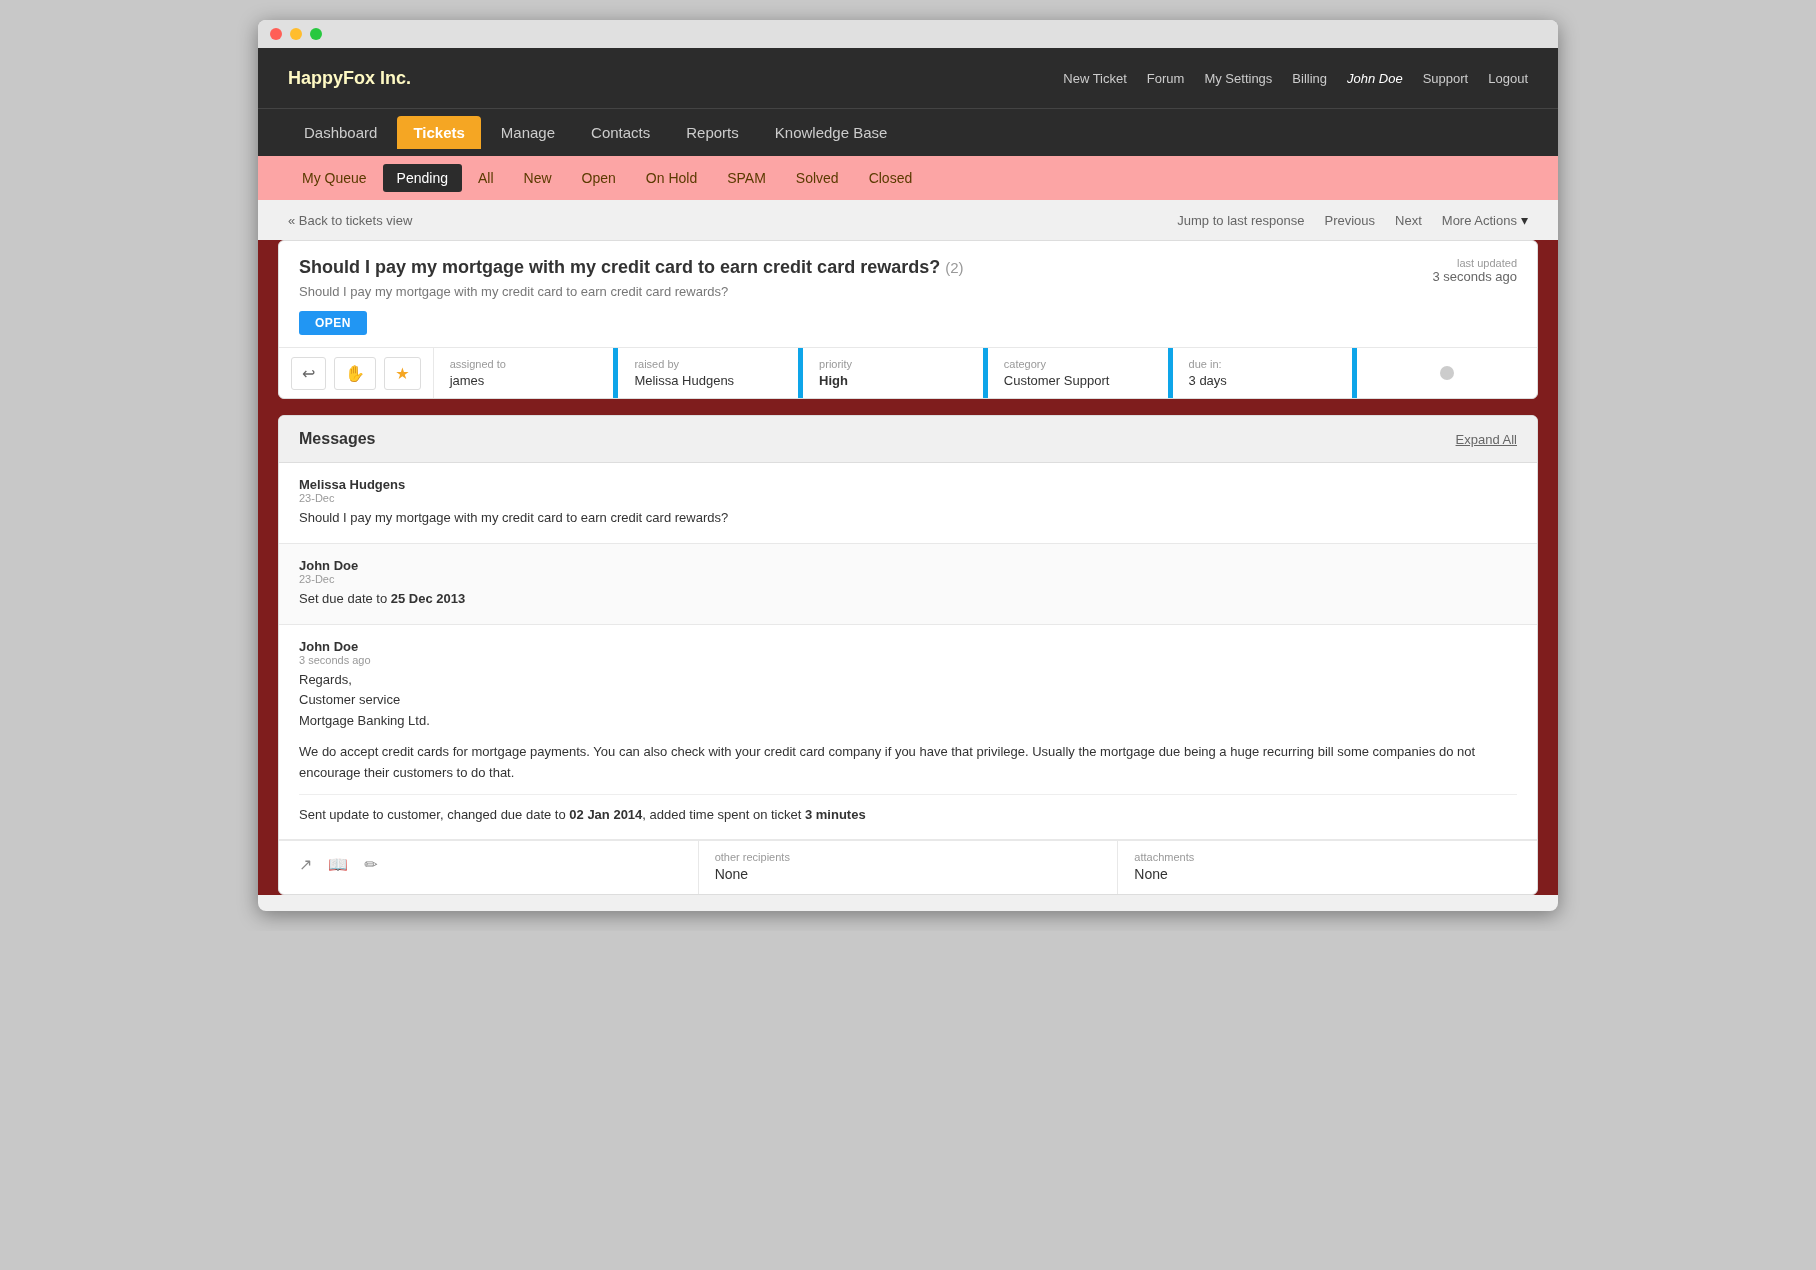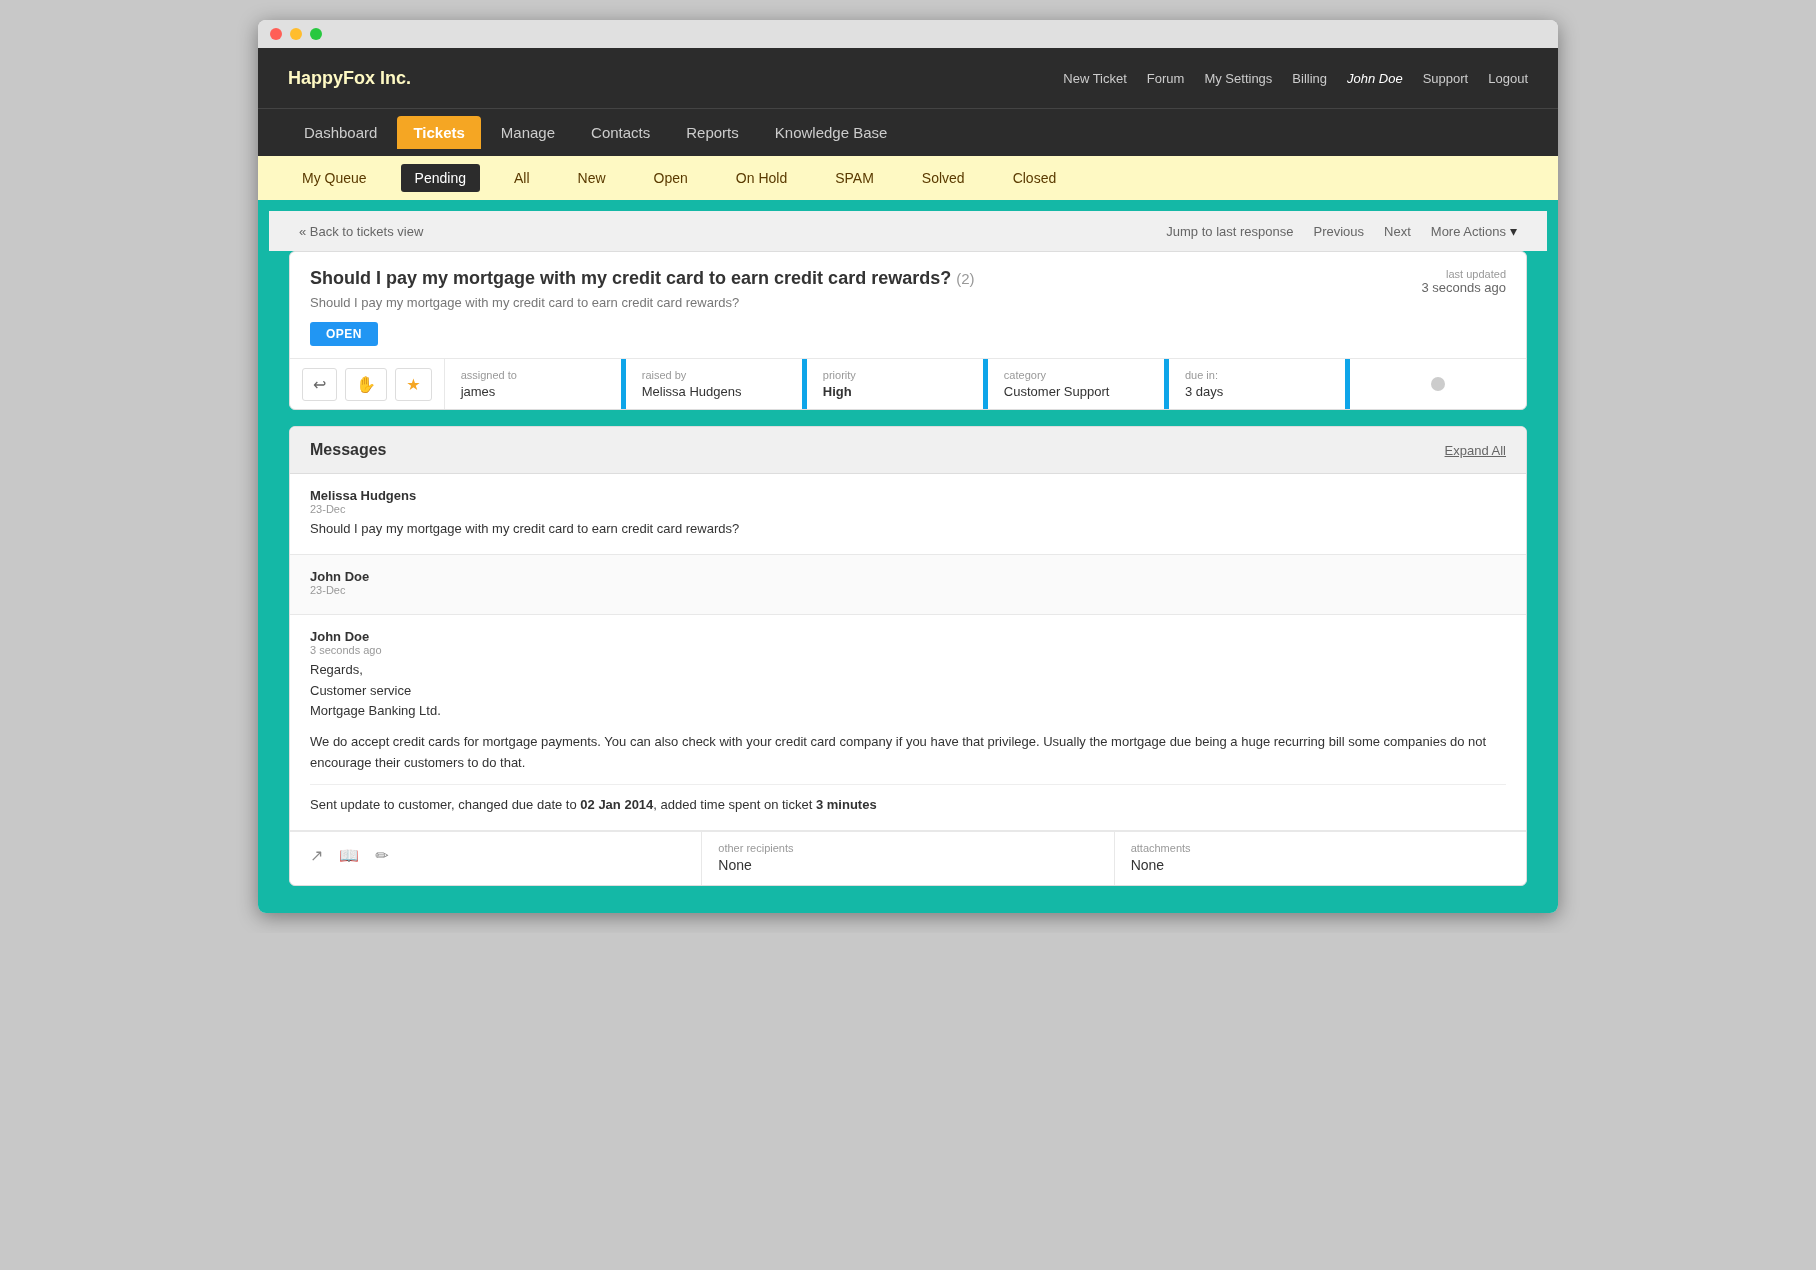--- a/index.html
+++ b/index.html
@@ -19,26 +19,26 @@
     .top-nav-links { display: flex; gap: 20px; align-items: center; }
     .top-nav-links a { color: #ccc; text-decoration: none; font-size: 13px; cursor: pointer; }
     .top-nav-links .user-name { color: #fff; font-style: italic; }
 
     
     .main-nav { background: #2c2c2c; padding: 0 30px; display: flex; align-items: center; gap: 4px; height: 48px; border-top: 1px solid #444; }
     .main-nav-item { color: #ccc; padding: 8px 16px; cursor: pointer; font-size: 15px; border-radius: 4px 4px 0 0; text-decoration: none; }
     .main-nav-item.active { background: #f5a623; color: #fff; font-weight: bold; }
 
     
-    .sub-nav { background: #fef9c3; padding: 0 30px; display: flex; align-items: center; gap: 20px; height: 44px; }
+    .sub-nav { background: #fca5a5; padding: 0 30px; display: flex; align-items: center; gap: 2px; height: 44px; }
     .sub-nav-item { color: #5a3a00; padding: 6px 14px; cursor: pointer; font-size: 14px; border-radius: 3px; }
     .sub-nav-item.active { background: #2c2c2c; color: #fff; border-radius: 3px; }
 
     
-    .content { background: #14b8a6; padding: 11px; }
+    .content { background: #7f1d1d; padding: 0; }
 
     
     .breadcrumb-bar { display: flex; justify-content: space-between; align-items: center; padding: 12px 30px; background: #f0f0f0; }
     .breadcrumb-link { color: #666; font-size: 13px; cursor: pointer; }
     .breadcrumb-actions { display: flex; gap: 20px; align-items: center; }
     .breadcrumb-actions a { color: #666; font-size: 13px; cursor: pointer; text-decoration: none; }
     .more-actions { display: flex; align-items: center; gap: 4px; }
 
     
     .ticket-card { background: #fff; margin: 0 20px 16px 20px; border-radius: 6px; border: 1px solid #ddd; overflow: hidden; }
@@ -203,20 +203,23 @@
 
       <div class="message-item">
         <div class="message-sender">Melissa Hudgens</div>
         <div class="message-date">23-Dec</div>
         <div class="message-body">Should I pay my mortgage with my credit card to earn credit card rewards?</div>
       </div>
 
       <div class="message-item" style="background:#fafafa;">
         <div class="message-sender">John Doe</div>
         <div class="message-date">23-Dec</div>
+        <div class="message-body">
+          <span>Set due date to </span><strong>25 Dec 2013</strong>
+        </div>
       </div>
 
       <div class="message-item">
         <div class="message-sender">John Doe</div>
         <div class="message-date">3 seconds ago</div>
         <div class="message-body">
           <p style="white-space:pre-line; margin-bottom:10px;">Regards,
 Customer service
 Mortgage Banking Ltd.</p>
           <p style="margin-bottom:10px;">We do accept credit cards for mortgage payments. You can also check with your credit card company if you have that privilege. Usually the mortgage due being a huge recurring bill some companies do not encourage their customers to do that.</p>

